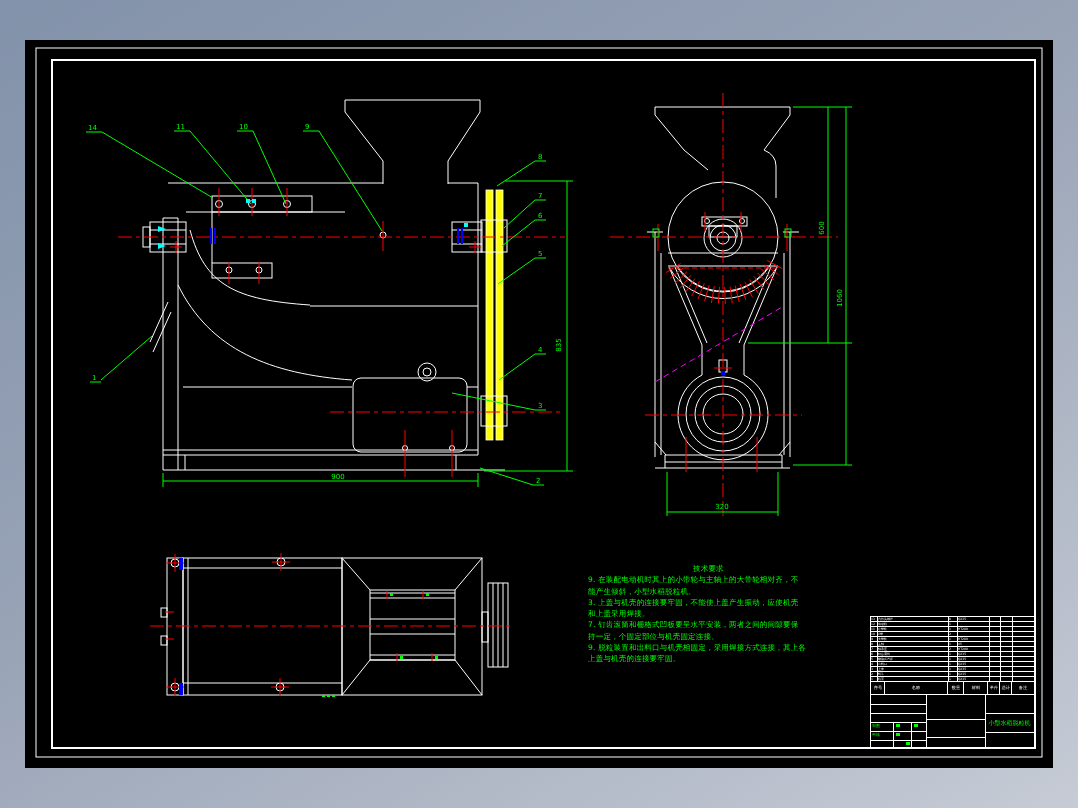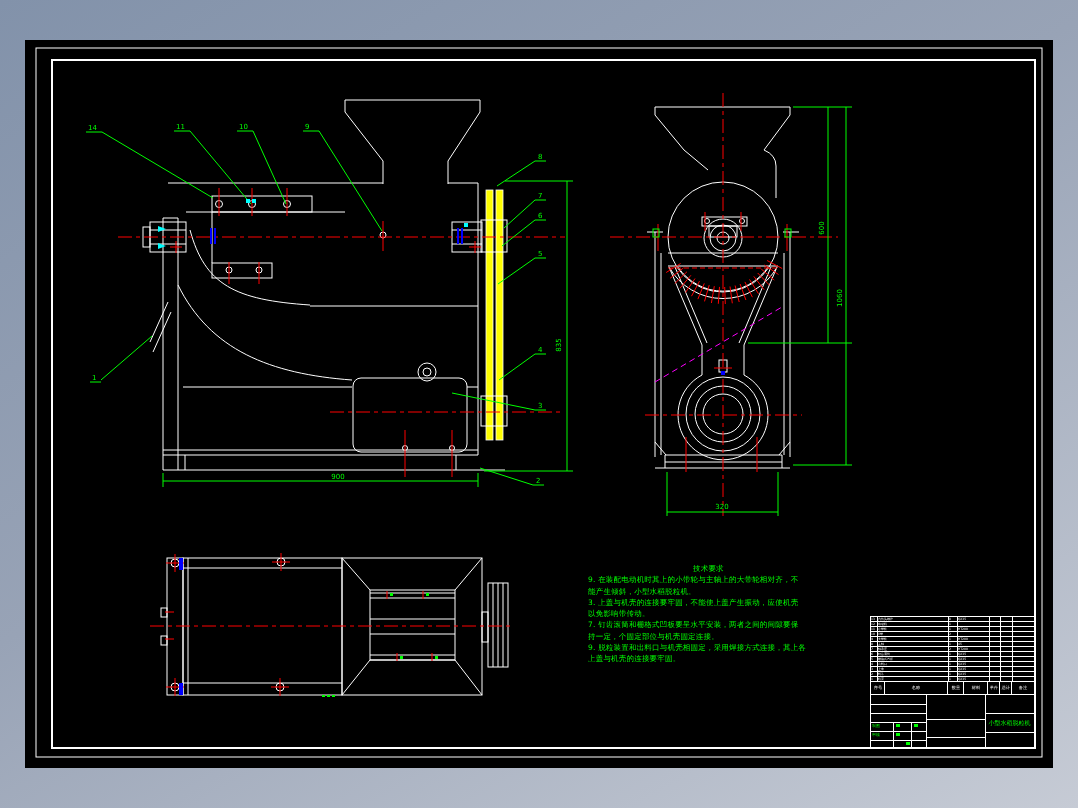--- a/index.html
+++ b/index.html
@@ -221,21 +221,21 @@
     <g stroke="#ff00ff" stroke-width="1" fill="none">
       <path stroke-dasharray="6 4" d="M655,382 L782,307"></path>
     </g>
   </svg>
 
   <div class="notes">
     <div class="nt">技术要求</div>
     <div>9. 在装配电动机时其上的小带轮与主轴上的大带轮相对齐，不</div>
     <div>能产生倾斜，小型水稻脱粒机。</div>
     <div>3. 上盖与机壳的连接要牢固，不能使上盖产生振动，应使机壳</div>
-    <div>以免影响带传动。</div>
+    <div>和上盖采用焊接。</div>
     <div>7. 钉齿滚筒和栅格式凹板要呈水平安装，两者之间的间隙要保</div>
     <div>持一定，个固定部位与机壳固定连接。</div>
     <div>9. 脱粒装置和出料口与机壳相固定，采用焊接方式连接，其上各</div>
     <div>上盖与机壳的连接要牢固。</div>
   </div>
 
   <div class="tb">
     <div class="bom" id="bom">
         <div class="bom-row">
           <div style="width: 7px;">

